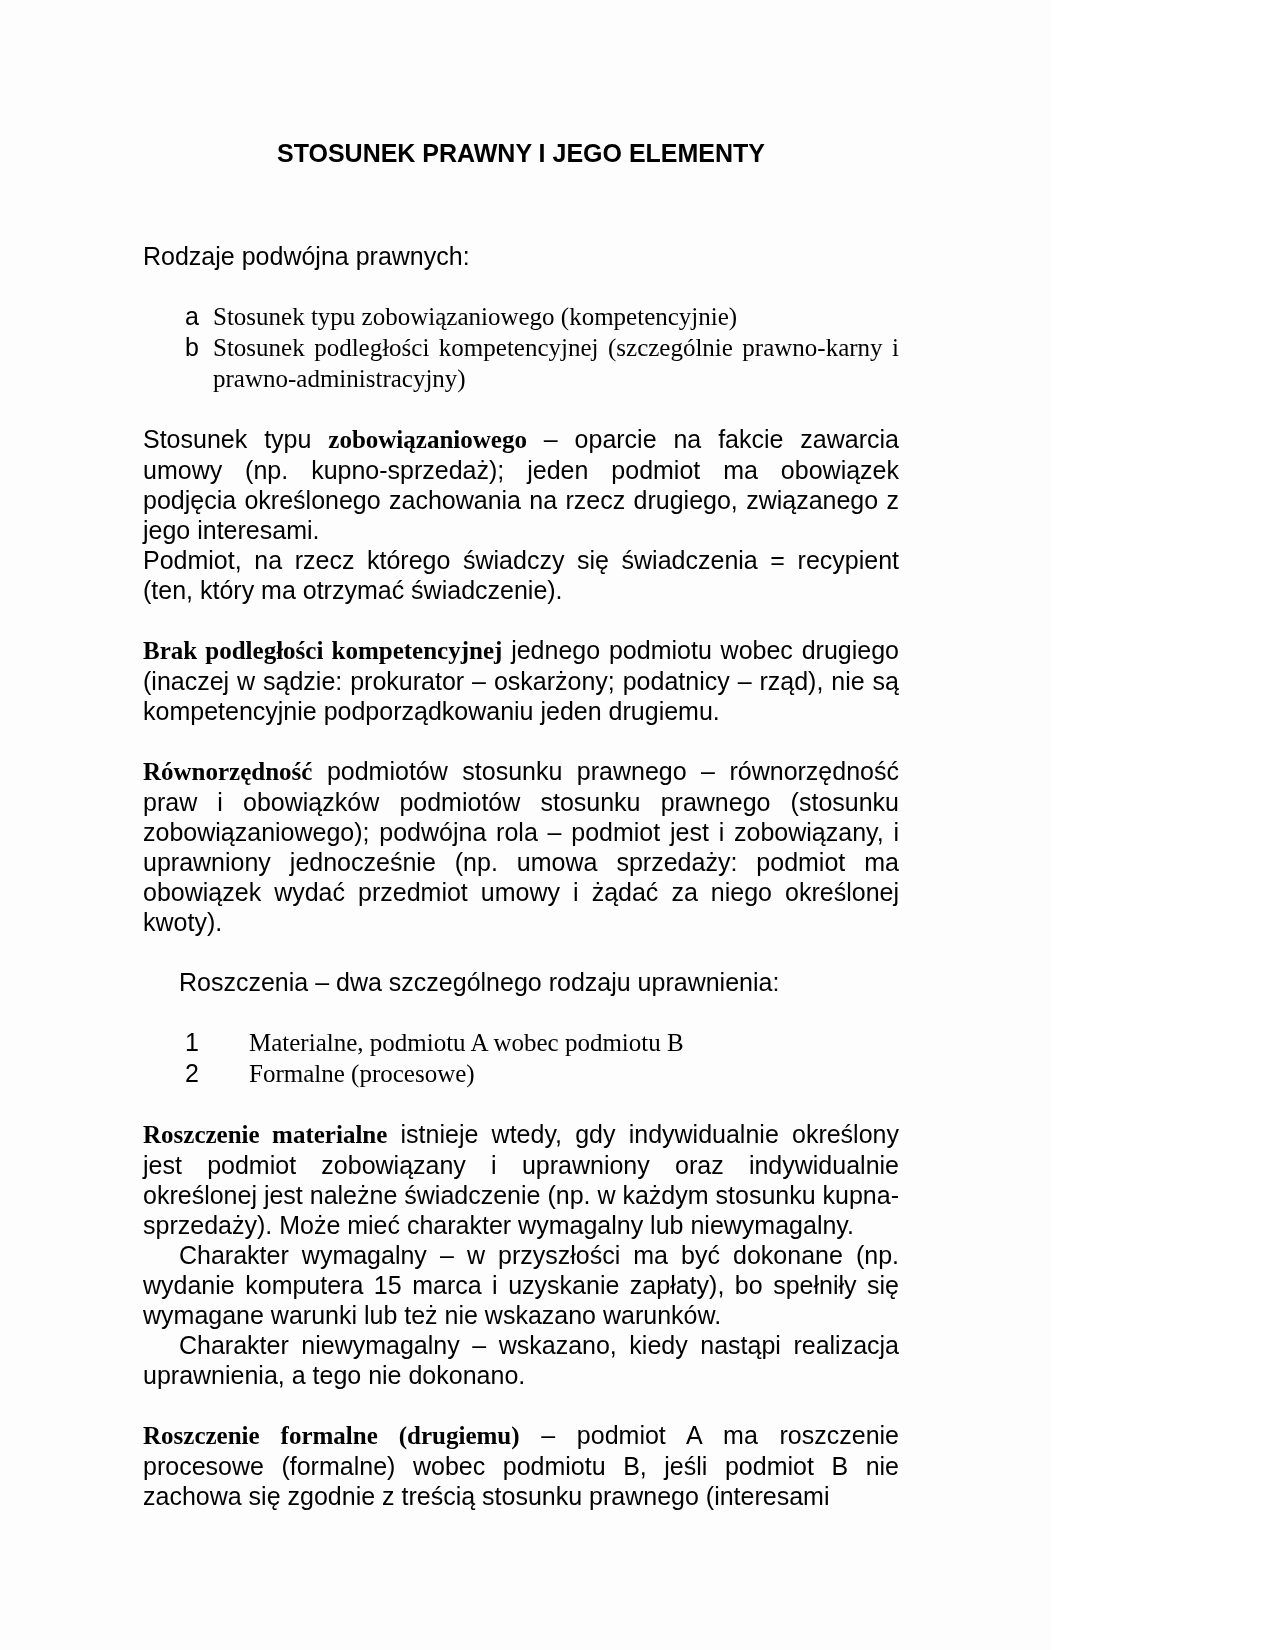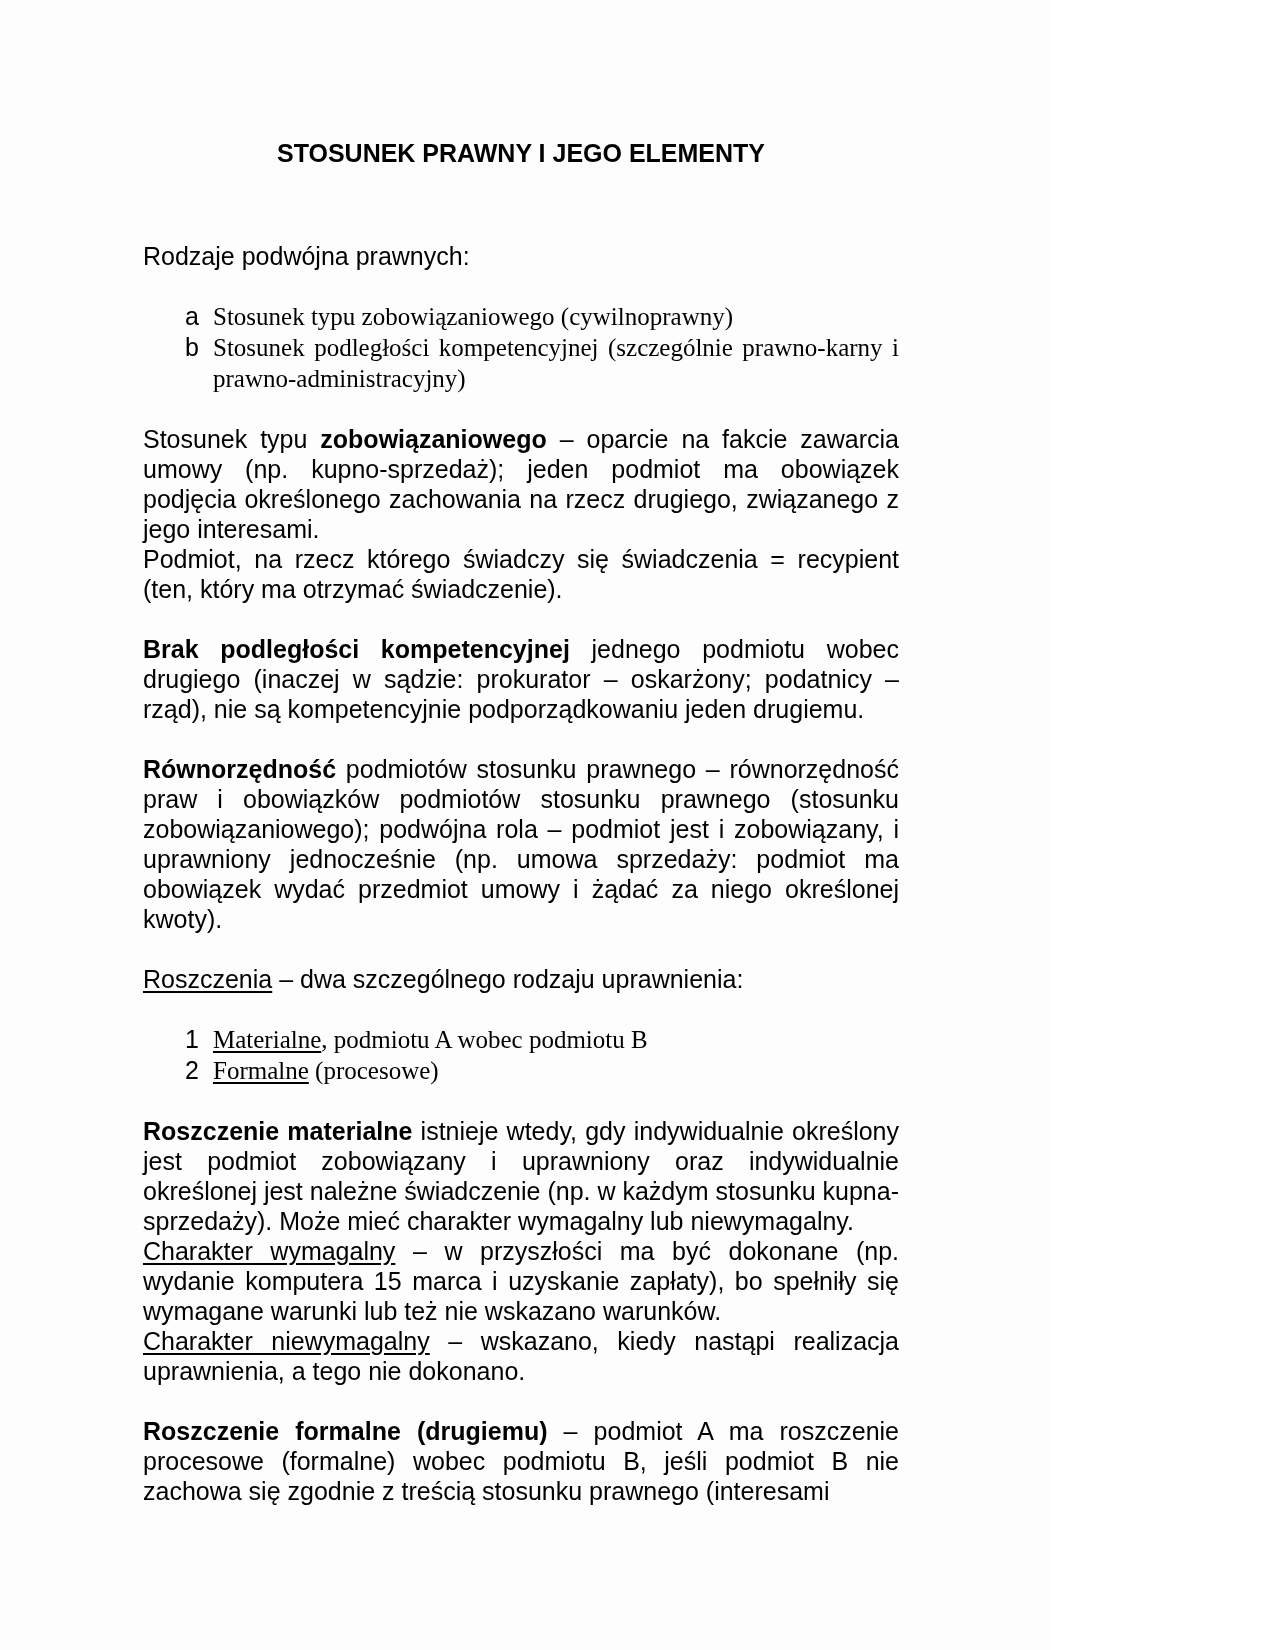--- a/index.html
+++ b/index.html
@@ -48,38 +48,39 @@
     font-family: "Liberation Sans", sans-serif;
   }
   .li-justify {
     text-align: justify;
   }
   .serif {
     font-family: "Liberation Serif", serif;
   }
   .bold {
     font-weight: bold;
+    font-family: Liberation Serif, serif;
   }
   .ul {
-    text-decoration: underline;
     text-underline-offset: 3px;
+    margin-left: 36px;
   }
 </style>
 </head>
 <body>
 
 <div class="sheet" style="background: rgb(253, 253, 253); color: rgb(0, 0, 0);">
 
   <h1 class="doc-title">STOSUNEK PRAWNY I JEGO ELEMENTY</h1>
 
 
   <p class="gap-after"><span>Rodzaje podwójna prawnych:</span></p>
 
   <div class="list">
-    <p class="li"><span class="marker">a</span><span class="serif">Stosunek typu zobowiązaniowego (cywilnoprawny)</span></p>
+    <p class="li"><span class="marker">a</span><span class="serif">Stosunek typu zobowiązaniowego (kompetencyjnie)</span></p>
     <p class="li li-justify"><span class="marker">b</span><span class="serif">Stosunek podległości kompetencyjnej (szczególnie prawno-karny i prawno-administracyjny)</span></p>
   </div>
 
   <p><span>Stosunek typu </span><span class="bold">zobowiązaniowego</span><span> – oparcie na fakcie zawarcia umowy (np. kupno-sprzedaż); jeden podmiot ma obowiązek podjęcia określonego zachowania na rzecz drugiego, związanego z jego interesami.</span></p>
 
   <p class="gap-after"><span>Podmiot, na rzecz którego świadczy się świadczenia = recypient (ten, który ma otrzymać świadczenie).</span></p>
 
   <p class="gap-after"><span class="bold">Brak podległości kompetencyjnej</span><span> jednego podmiotu wobec drugiego (inaczej w sądzie: prokurator – oskarżony; podatnicy – rząd), nie są kompetencyjnie podporządkowaniu jeden drugiemu.</span></p>
 
   <p class="gap-after"><span class="bold">Równorzędność</span><span> podmiotów stosunku prawnego – równorzędność praw i obowiązków podmiotów stosunku prawnego (stosunku zobowiązaniowego); podwójna rola – podmiot jest i zobowiązany, i uprawniony jednocześnie (np. umowa sprzedaży: podmiot ma obowiązek wydać przedmiot umowy i żądać za niego określonej kwoty).</span></p>

